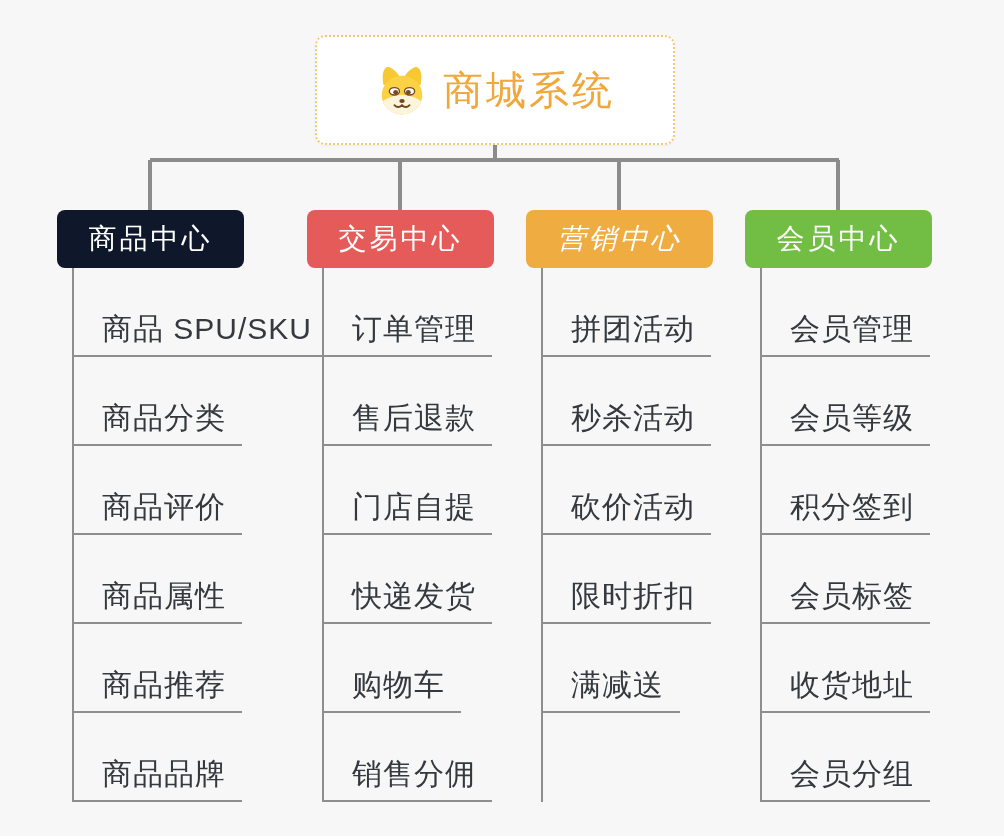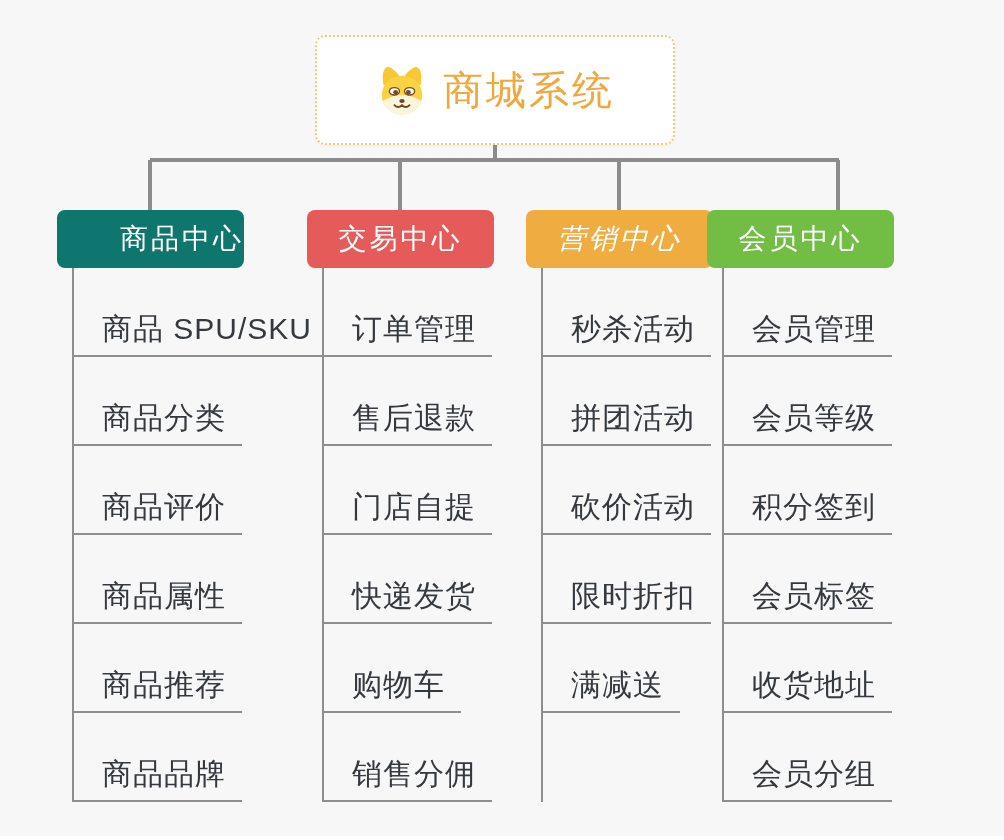--- a/index.html
+++ b/index.html
@@ -27,21 +27,21 @@
   .root-title {
     font-size:40px; letter-spacing:3px; font-weight:400;
     white-space:nowrap;
   }
   .dog-icon { width:54px; height:54px; flex:0 0 auto; }
   
   .column { position:absolute; top:210px; width:240px; }
   .col-0 { left:57px; }
   .col-1 { left:307px; }
   .col-2 { left:526px; }
-  .col-3 { left:707px; }
+  .col-3 { left:745px; }
   .branch-header {
     width:187px; height:58px;
     border-radius:8px;
     display:flex; align-items:center; justify-content:center;
     color:#ffffff; font-size:28px; letter-spacing:3px;
     cursor:default;
   }
   .spine {
     position:absolute; left:15px; top:58px;
     width:2px; height:534px;
@@ -88,21 +88,21 @@
       <ellipse cx="41" cy="33.5" rx="6" ry="4.4" fill="#ffffff" stroke="#7a4a21" stroke-width="1.6"></ellipse>
       <circle cx="24.5" cy="34.8" r="2.9" fill="#7a4a21"></circle>
       <circle cx="39.5" cy="34.8" r="2.9" fill="#7a4a21"></circle>
       <ellipse cx="32" cy="45" rx="3.2" ry="2.3" fill="#6f4522"></ellipse>
       <path d="M23 50 Q27.5 54.5 32 50 Q36.5 54.5 41 50" stroke="#6f4522" stroke-width="2.2" fill="none" stroke-linecap="round"></path>
     </svg>
     <span class="root-title" style="color: rgb(240, 167, 59);">商城系统</span>
   </div>
 
   <div class="column col-0">
-    <div class="branch-header" style="background: #0f766e; justify-content: flex-end;">
+    <div class="branch-header" style="background: #0f172a;">
       <span>商品中心</span>
     </div>
     <div class="spine"></div>
     <div class="items">
       <div class="item">商品 SPU/SKU</div>
       <div class="item">商品分类</div>
       <div class="item">商品评价</div>
       <div class="item">商品属性</div>
       <div class="item">商品推荐</div>
       <div class="item">商品品牌</div>
@@ -123,22 +123,22 @@
       <div class="item">销售分佣</div>
     </div>
   </div>
 
   <div class="column col-2">
     <div class="branch-header" style="background: rgb(239, 172, 65); font-style: italic;">
       <span>营销中心</span>
     </div>
     <div class="spine"></div>
     <div class="items">
+      <div class="item">拼团活动</div>
       <div class="item">秒杀活动</div>
-      <div class="item">拼团活动</div>
       <div class="item">砍价活动</div>
       <div class="item">限时折扣</div>
       <div class="item">满减送</div>
     </div>
   </div>
 
   <div class="column col-3">
     <div class="branch-header" style="background: rgb(114, 190, 68);">
       <span>会员中心</span>
     </div>

